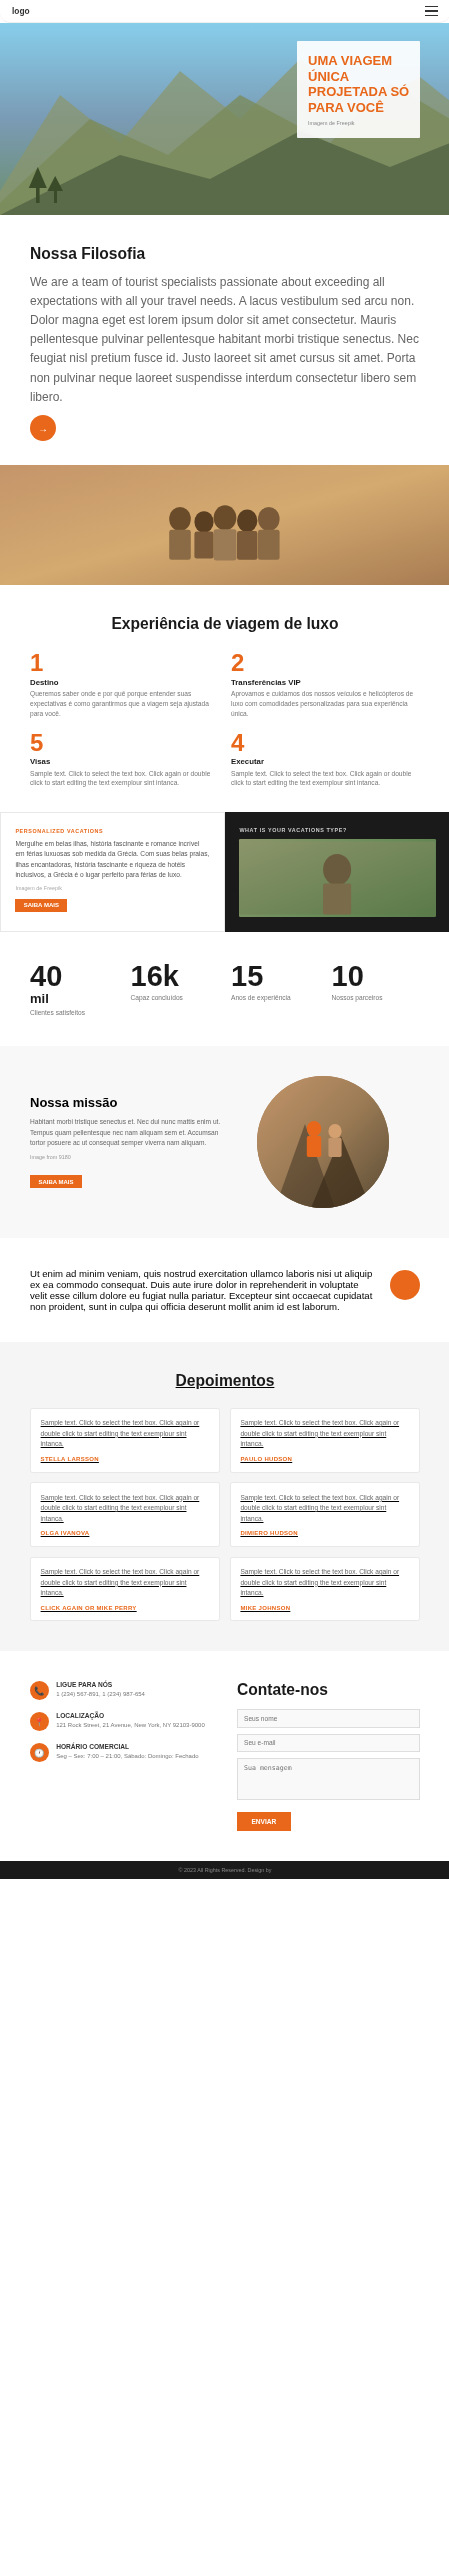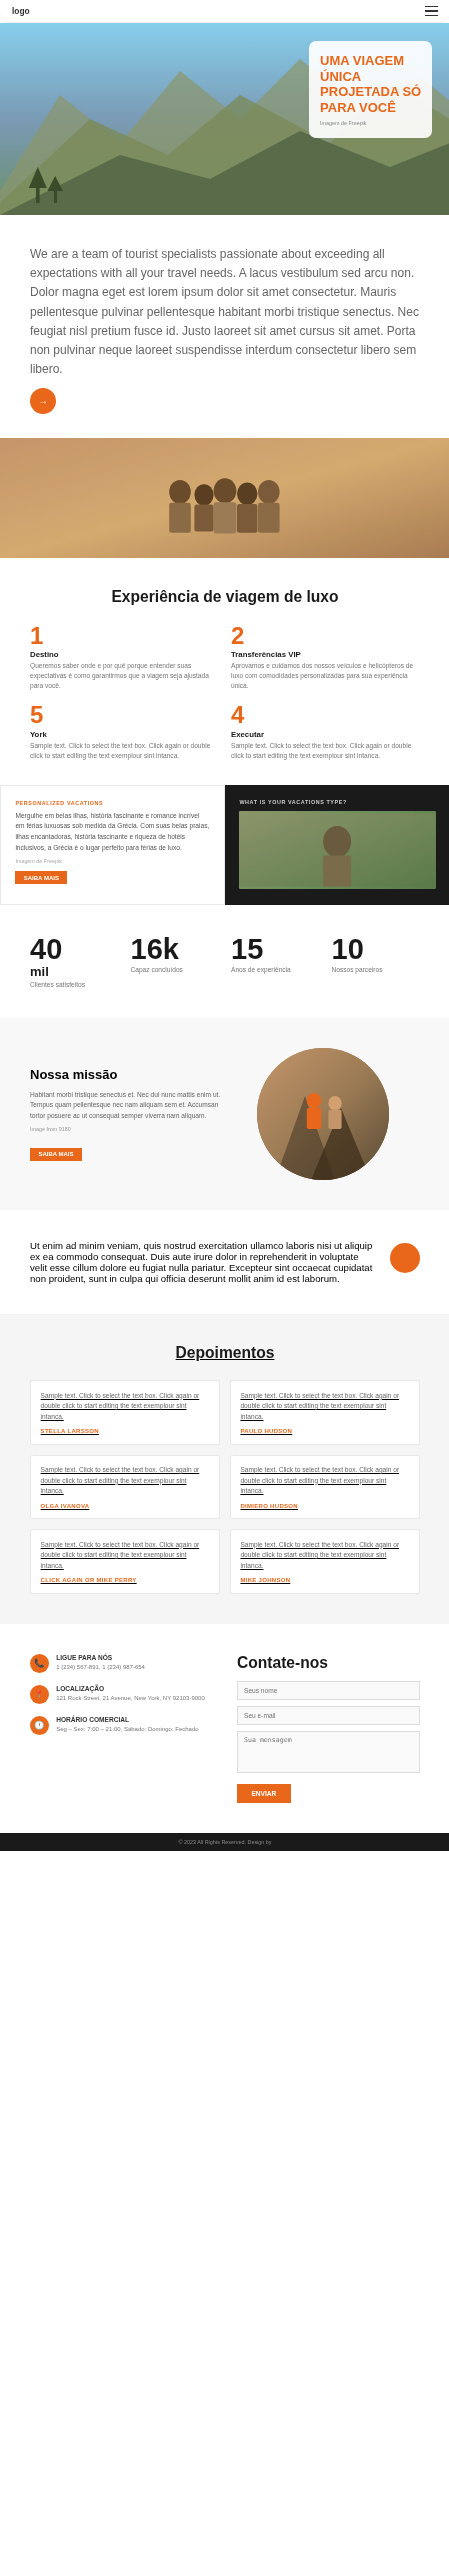--- a/index.html
+++ b/index.html
@@ -28,25 +28,25 @@
     .hero-bg {
       width: 100%;
       height: 100%;
       background: linear-gradient(to bottom, #6B9BC3 0%, #7A8C6A 40%, #8B7355 70%, #6B5B3E 100%);
       position: absolute;
       top: 0; left: 0;
     }
     .hero-text-box {
       position: absolute;
       top: 18px;
-      right: 18px;
+      right: 30px;
       background: rgba(255,255,255,0.92);
       padding: 12px 10.8px;
       max-width: 132px;
-      border-radius: 7px;
+      border-radius: 1px;
     }
     .hero-text-box h1 {
       font-size: 13px;
       font-weight: 900;
       color: #1a1a1a;
       line-height: 1.2;
       text-transform: uppercase;
     }
     .hero-text-box h1 span { color: #E8671A; }
     .hero-image-credit {
@@ -457,20 +457,21 @@
       <span>UMA VIAGEM</span><br>
       <span style="color:#E8671A;">ÚNICA</span><br>
       <span>PROJETADA SÓ</span><br>
       <span>PARA VOCÊ</span>
     </h1>
     <p class="hero-image-credit">Imagem de Freepik</p>
   </div>
 </section>
 
 <section class="section-filosofia">
+  <h2 class="section-title">Nossa Filosofia</h2>
   <p>We are a team of tourist specialists passionate about exceeding all expectations with all your travel needs. A lacus vestibulum sed arcu non. Dolor magna eget est lorem ipsum dolor sit amet consectetur. Mauris pellentesque pulvinar pellentesque habitant morbi tristique senectus. Nec feugiat nisl pretium fusce id. Justo laoreet sit amet cursus sit amet. Porta non pulvinar neque laoreet suspendisse interdum consectetur libero sem libero.</p>
   <div class="orange-circle-btn"></div>
 </section>
 
 <div class="group-photo">
   <div class="group-photo-inner">
     <svg width="450" height="120" viewBox="0 0 750 200">
       <defs>
         <linearGradient id="photoGrad" x1="0" y1="0" x2="1" y2="1">
           <stop offset="0%" stop-color="#C4956A"></stop>
@@ -502,21 +503,21 @@
       <div class="exp-title">Destino</div>
       <div class="exp-desc">Queremos saber onde e por quê porque entender suas expectativas é como garantirmos que a viagem seja ajustada para você.</div>
     </div>
     <div class="exp-item">
       <div class="exp-number">2</div>
       <div class="exp-title">Transferências VIP</div>
       <div class="exp-desc">Aprovamos e cuidamos dos nossos veículos e helicópteros de luxo com comodidades personalizadas para sua experiência única.</div>
     </div>
     <div class="exp-item">
       <div class="exp-number">5</div>
-      <div class="exp-title">York</div>
+      <div class="exp-title">Visas</div>
       <div class="exp-desc">Sample text. Click to select the text box. Click again or double click to start editing the text exemplour sint intanca.</div>
     </div>
     <div class="exp-item">
       <div class="exp-number">4</div>
       <div class="exp-title">Executar</div>
       <div class="exp-desc">Sample text. Click to select the text box. Click again or double click to start editing the text exemplour sint intanca.</div>
     </div>
   </div>
 </section>
 

